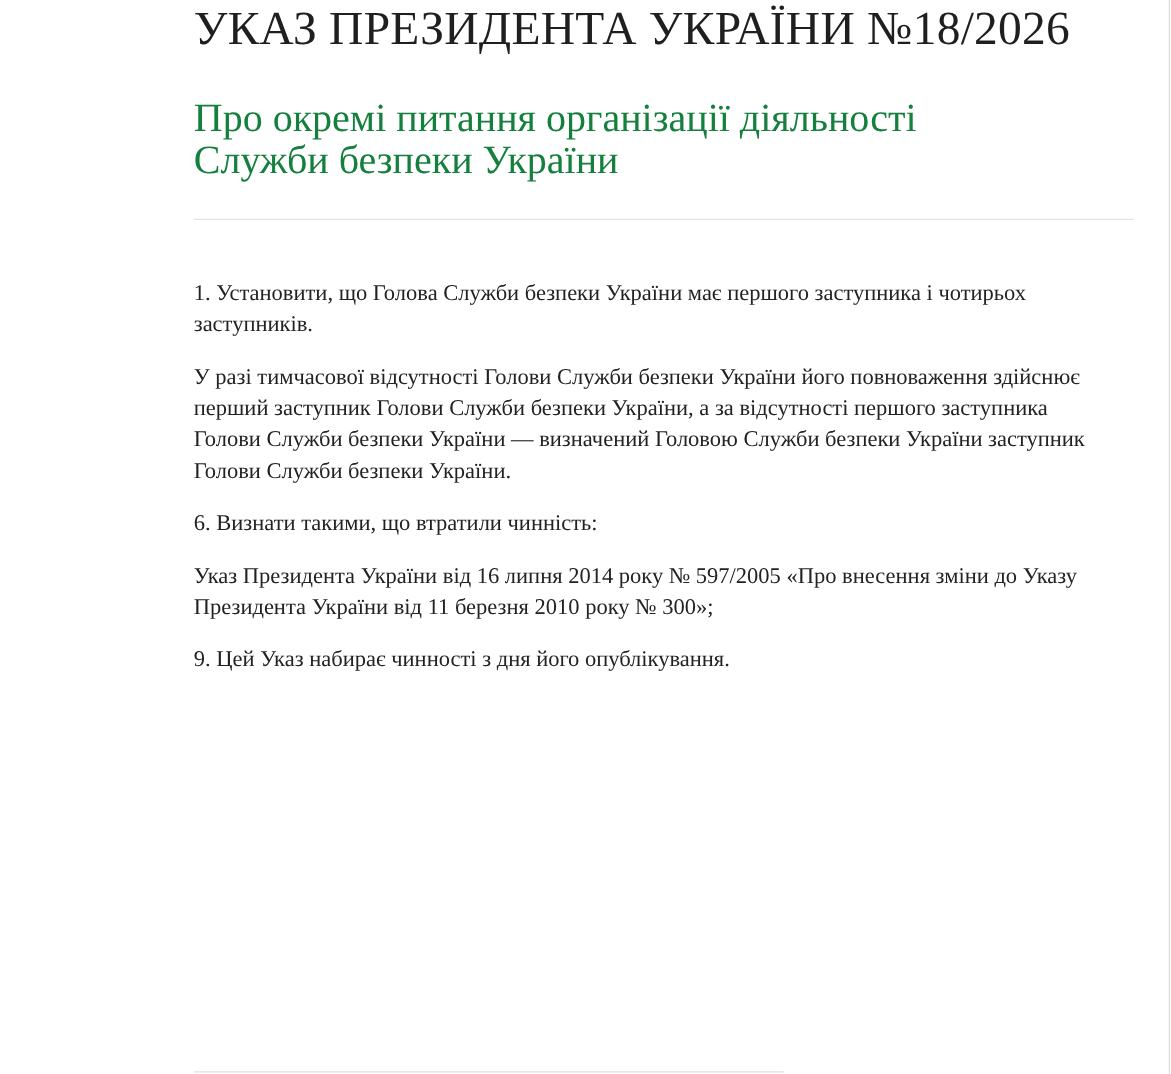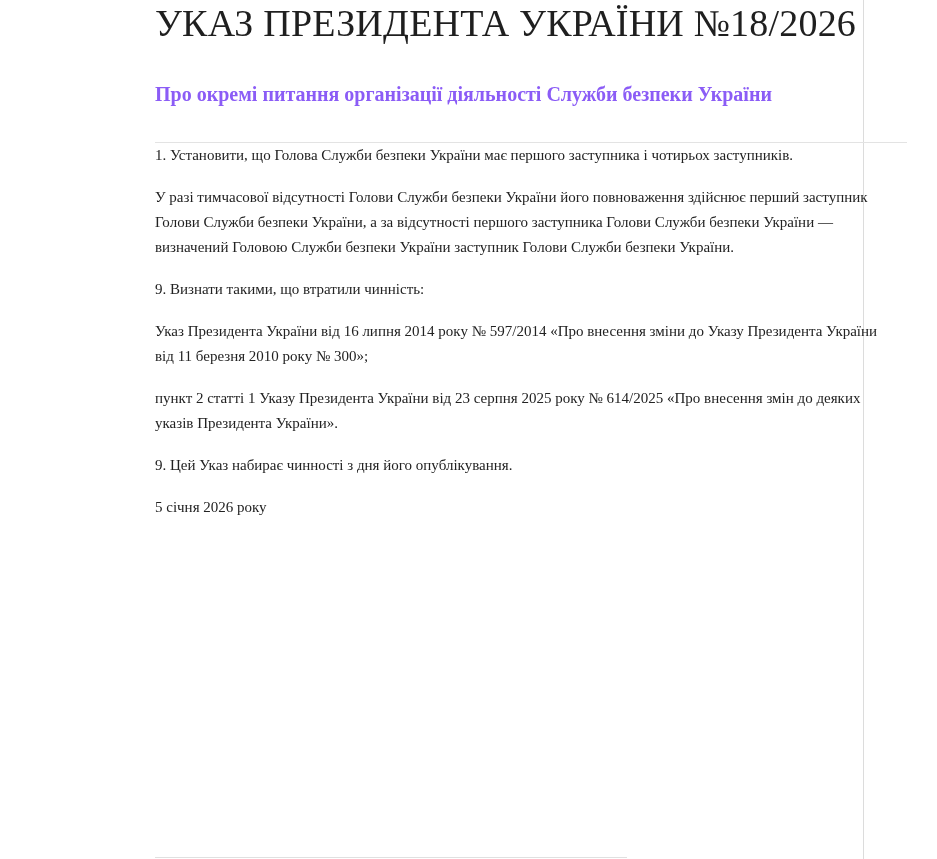--- a/index.html
+++ b/index.html
@@ -12,21 +12,21 @@
     height: 859px;
     position: relative;
     overflow: hidden;
     font-family: "Liberation Serif", "DejaVu Serif", serif;
     color: #222222;
     font-feature-settings: "onum" 1;
   }
   .page {
     position: absolute;
     top: 0; left: 0;
-    width: 864px;
+    width: 936px;
     height: 859px;
     border-right: 1px solid #dcdcdc; 
     box-sizing: border-box;
     background: #ffffff;
   }
   .content {
     position: absolute;
     top: 0;
     left: 155px;
     width: 752px;
@@ -36,34 +36,35 @@
     padding-top: 1px;
     font-size: 38px;
     line-height: 44px;
     font-weight: 400;
     letter-spacing: 0.2px;
     color: #1f1f1f;
     white-space: nowrap;
   }
   .doc-subtitle {
     margin: 33px 0 0 0;
-    font-size: 20px;
+    font-size: 32px;
     line-height: 33px;
-    font-weight: 700;
-    color: #8b5cf6;
+    font-weight: 400;
+    color: #15803d;
     max-width: 690px;
   }
   .rule-top {
     border: none;
     border-top: 1px solid #e3e3e3;
     margin: 31px 0 0 0;
     width: 752px;
   }
   .doc-body {
-    font-size: 15px;
+    margin-top: 46px;
+    font-size: 18px;
     line-height: 25px;
     max-width: 740px;
   }
   .doc-body p {
     margin: 0 0 17px 0;
   }
   .signature {
     font-weight: 700;
   }
   .rule-bottom {
@@ -84,24 +85,22 @@
 
     <h1 class="doc-title">УКАЗ ПРЕЗИДЕНТА УКРАЇНИ №18/2026</h1>
 
     <h2 class="doc-subtitle">Про окремі питання організації діяльності Служби безпеки України</h2>
 
     <hr class="rule-top">
 
     <div class="doc-body">
       <p>1. Установити, що Голова Служби безпеки України має першого заступника і чотирьох заступників.</p>
       <p>У разі тимчасової відсутності Голови Служби безпеки України його повноваження здійснює перший заступник Голови Служби безпеки України, а за відсутності першого заступника Голови Служби безпеки України — визначений Головою Служби безпеки України заступник Голови Служби безпеки України.</p>
-      <p>9. Визнати такими, що втратили чинність:</p>
-      <p>Указ Президента України від 16 липня 2014 року № 597/2014 «Про внесення зміни до Указу Президента України від 11 березня 2010 року № 300»;</p>
-      <p>пункт 2 статті 1 Указу Президента України від 23 серпня 2025 року № 614/2025 «Про внесення змін до деяких указів Президента України».</p>
+      <p>6. Визнати такими, що втратили чинність:</p>
+      <p>Указ Президента України від 16 липня 2014 року № 597/2005 «Про внесення зміни до Указу Президента України від 11 березня 2010 року № 300»;</p>
       <p>9. Цей Указ набирає чинності з дня його опублікування.</p>
 
 
-      <p class="doc-date">5 січня 2026 року</p>
     </div>
   </div>
 
   <hr class="rule-bottom">
 </div>
 
 </body></html>

